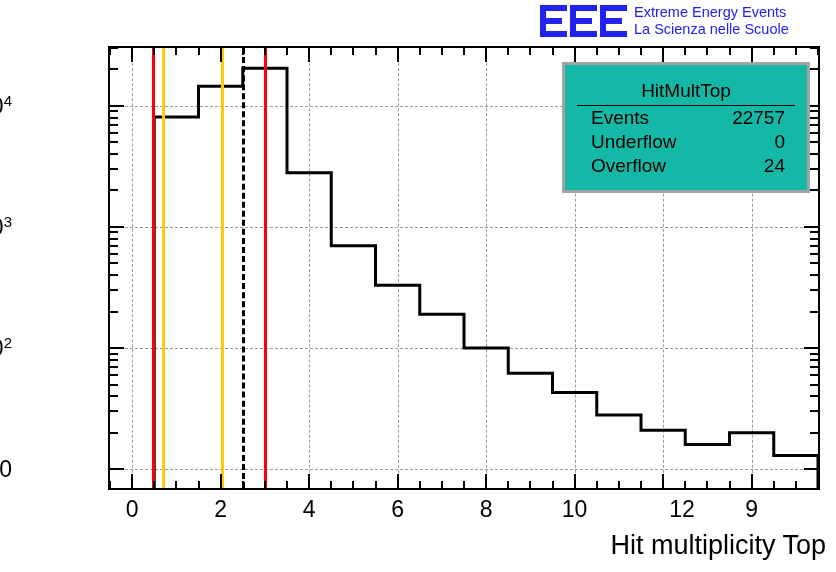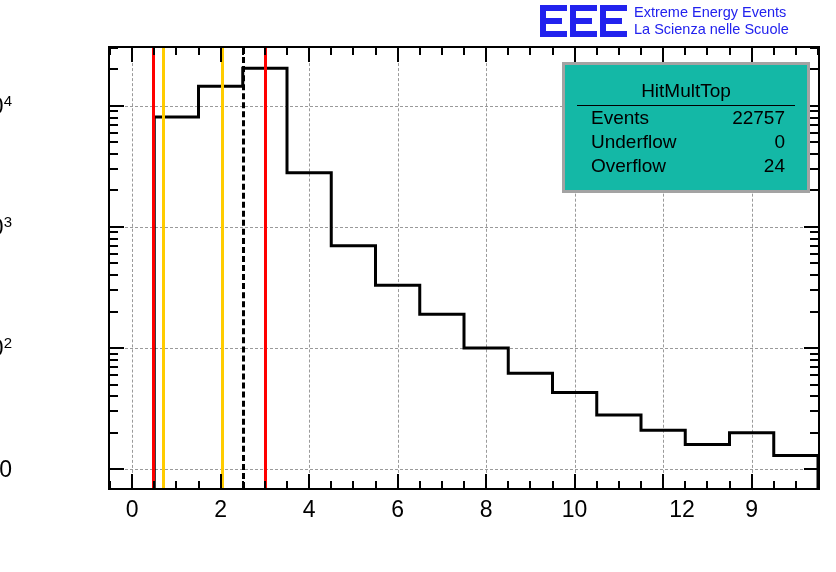--- a/index.html
+++ b/index.html
@@ -250,20 +250,21 @@
       <div class="tick ytick-minor" style="left: 110px; top: 68.3325px;"></div>
       <div class="tick ytick-minor-r" style="right: 18px; top: 68.3325px;"></div>
       <div class="tick ytick-minor" style="left: 110px; top: 47px;"></div>
       <div class="tick ytick-minor-r" style="right: 18px; top: 47px;"></div>
       <div class="ylabel" style="top: 469.234px;">10</div>
       <div class="ylabel" style="top: 348.09px;">10<sup>2</sup></div>
       <div class="ylabel" style="top: 226.945px;">10<sup>3</sup></div>
       <div class="ylabel" style="top: 105.801px;">10<sup>4</sup></div>
     </div>
 
+  <div class="axis-title">Hit multiplicity Top</div>
 
   <div class="stats">
     <div class="stats-title">HitMultTop</div>
     <div id="statsrows">
         <div class="stats-row">
           <span class="k">Events</span>
           <span class="v">22757</span>
         </div>
         <div class="stats-row">
           <span class="k">Underflow</span>

